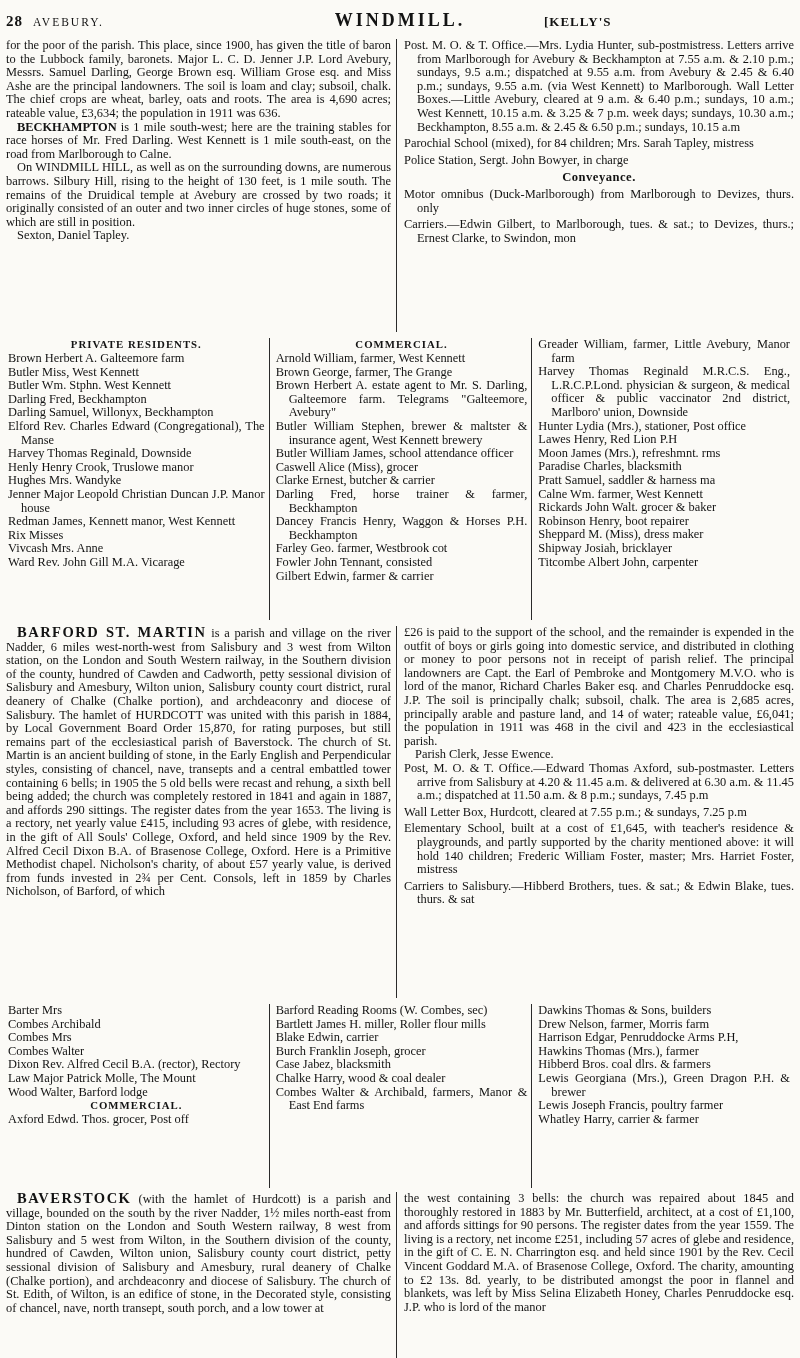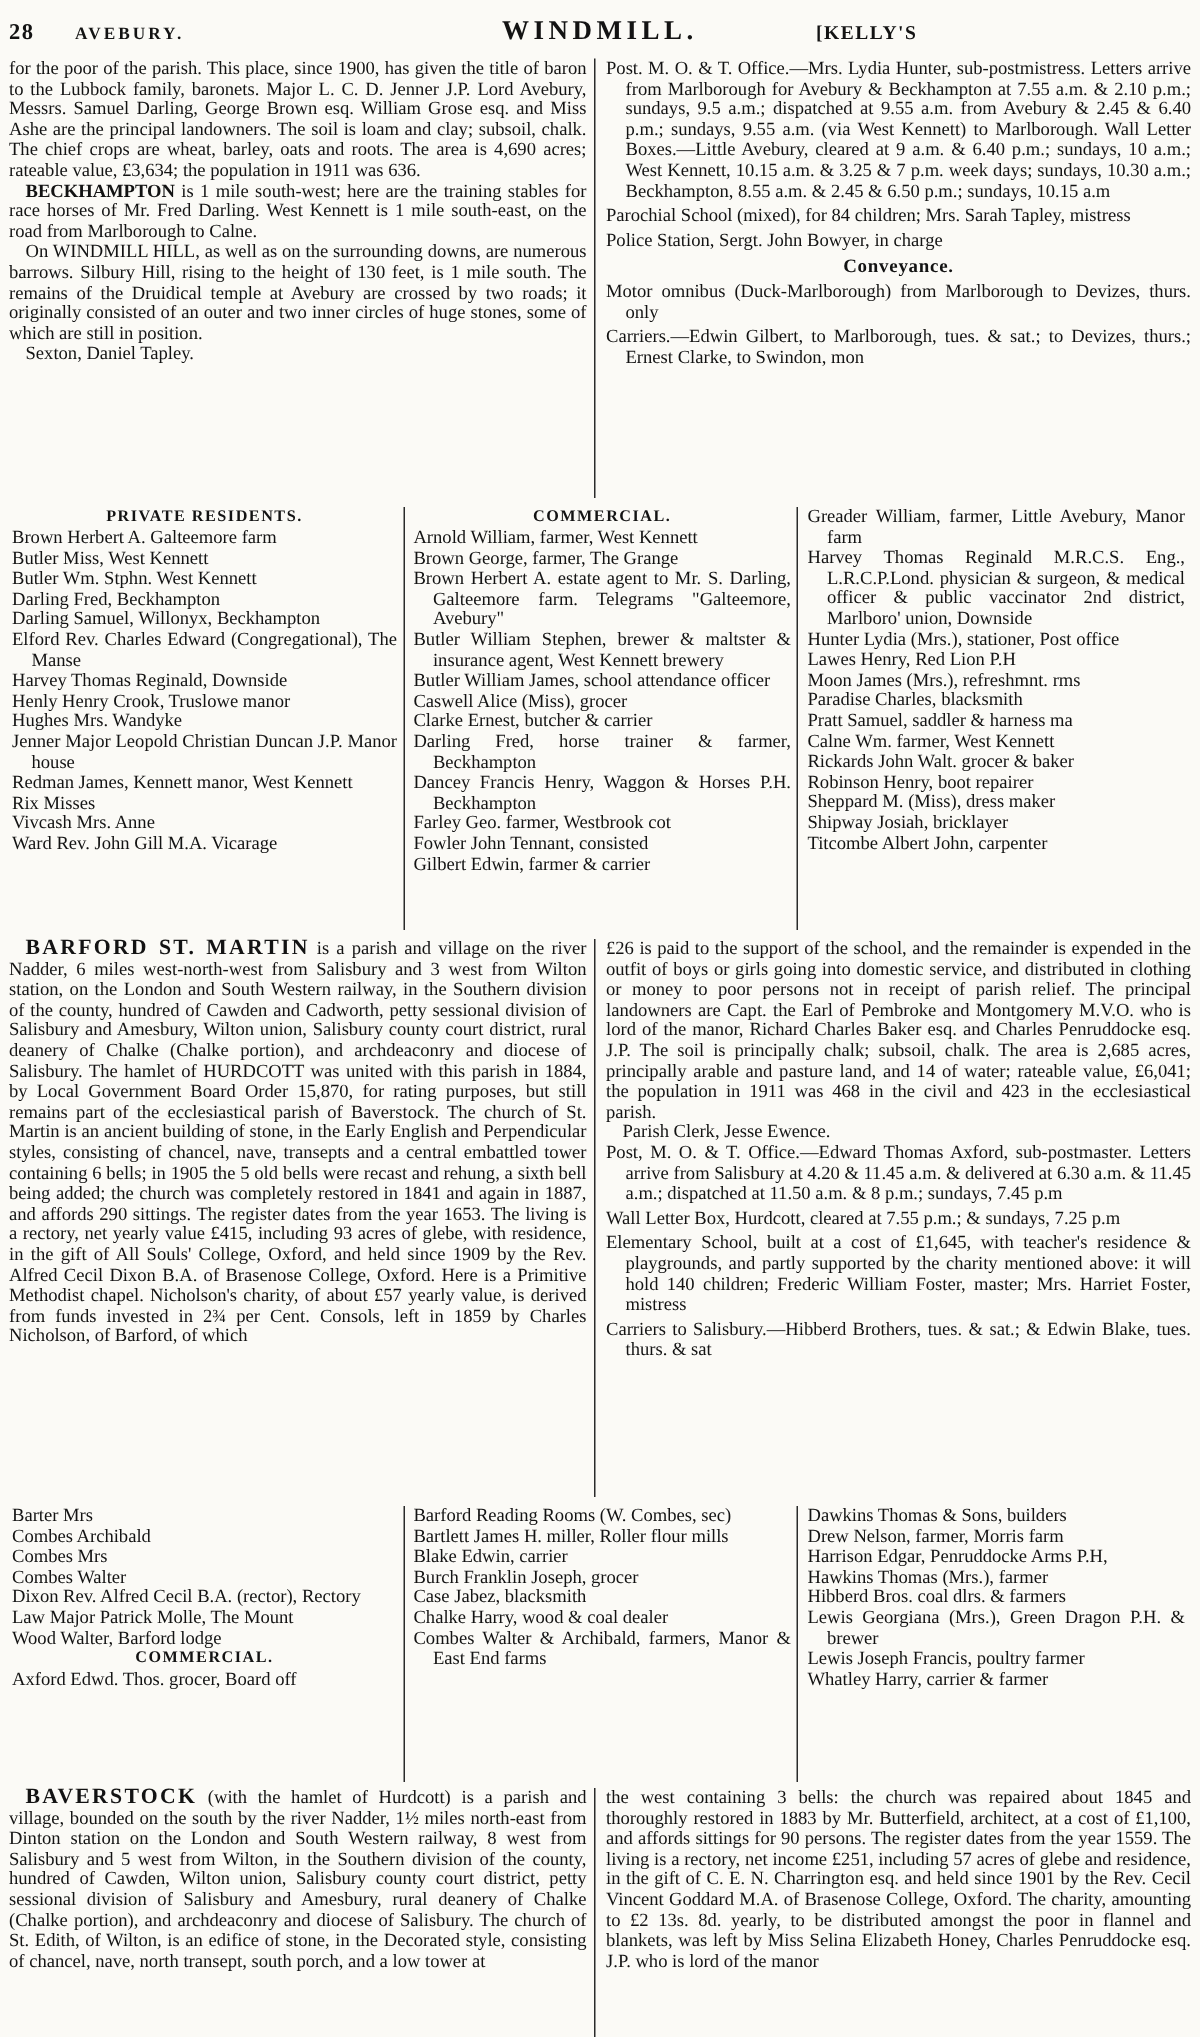--- a/index.html
+++ b/index.html
@@ -7,21 +7,21 @@
     width:800px;height:1358px;overflow:hidden;
     background:#fbfaf6;color:#131313;
     font-family:"Liberation Serif","DejaVu Serif",serif;
     -webkit-font-smoothing:antialiased;
   }
   .page{padding:8px 6px 0 6px;}
   
   .page-header{display:flex;align-items:baseline;margin:2px 0 8px 0;}
   .hdr-left{width:250px;display:flex;align-items:baseline;gap:10px;}
   .hdr-pagenum{font-size:15px;font-weight:bold;letter-spacing:1px;}
-  .hdr-place{font-size:11.5px;font-weight:bold;letter-spacing:2px;margin-left:17px;}
+  .hdr-place{font-size:11.5px;font-weight:normal;letter-spacing:2px;}
   .hdr-center{flex:1;text-align:center;font-size:18px;font-weight:bold;letter-spacing:3px;}
   .hdr-right{width:250px;font-size:13px;font-weight:bold;letter-spacing:1px;}
   
   p{margin:0;font-size:12.4px;line-height:13.6px;text-align:justify;}
   .para.indent{text-indent:11px;}
   .lead-bold{font-weight:bold;margin-top:16px;}
   .lead-caps{font-weight:bold;letter-spacing:1.5px;font-size:14.5px;}
   .entry{padding-left:13px;text-indent:-13px;margin:0 0 3px 0;}
   .entry.tight{margin:0;}
   .centered-heading{text-align:center;font-weight:bold;font-size:12.6px;margin:4px 0 3px 0;letter-spacing:.5px;}
@@ -150,21 +150,21 @@
       <div>
 
       <p class="entry tight">Barter Mrs</p>
           <p class="entry tight">Combes Archibald</p>
           <p class="entry tight">Combes Mrs</p>
           <p class="entry tight">Combes Walter</p>
           <p class="entry tight">Dixon Rev. Alfred Cecil B.A. (rector), Rectory</p>
           <p class="entry tight">Law Major Patrick Molle, The Mount</p>
           <p class="entry tight">Wood Walter, Barford lodge</p>
           <p class="entry tight sub-heading">COMMERCIAL.</p>
-          <p class="entry tight">Axford Edwd. Thos. grocer, Board off</p>
+          <p class="entry tight">Axford Edwd. Thos. grocer, Post off</p>
         </div>
     </div>
     <div class="c">
       <div>
 
       <p class="entry tight">Barford Reading Rooms (W. Combes, sec)</p>
           <p class="entry tight">Bartlett James H. miller, Roller flour mills</p>
           <p class="entry tight">Blake Edwin, carrier</p>
           <p class="entry tight">Burch Franklin Joseph, grocer</p>
           <p class="entry tight">Case Jabez, blacksmith</p>

